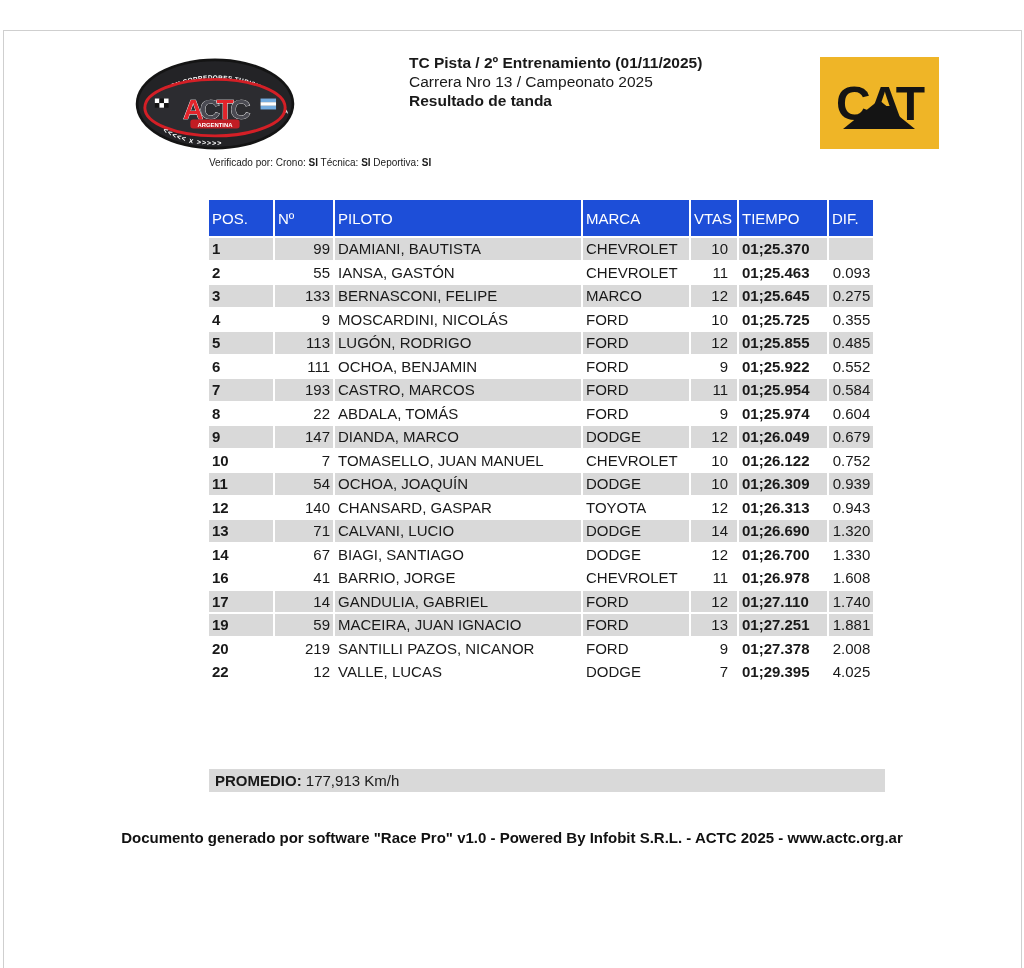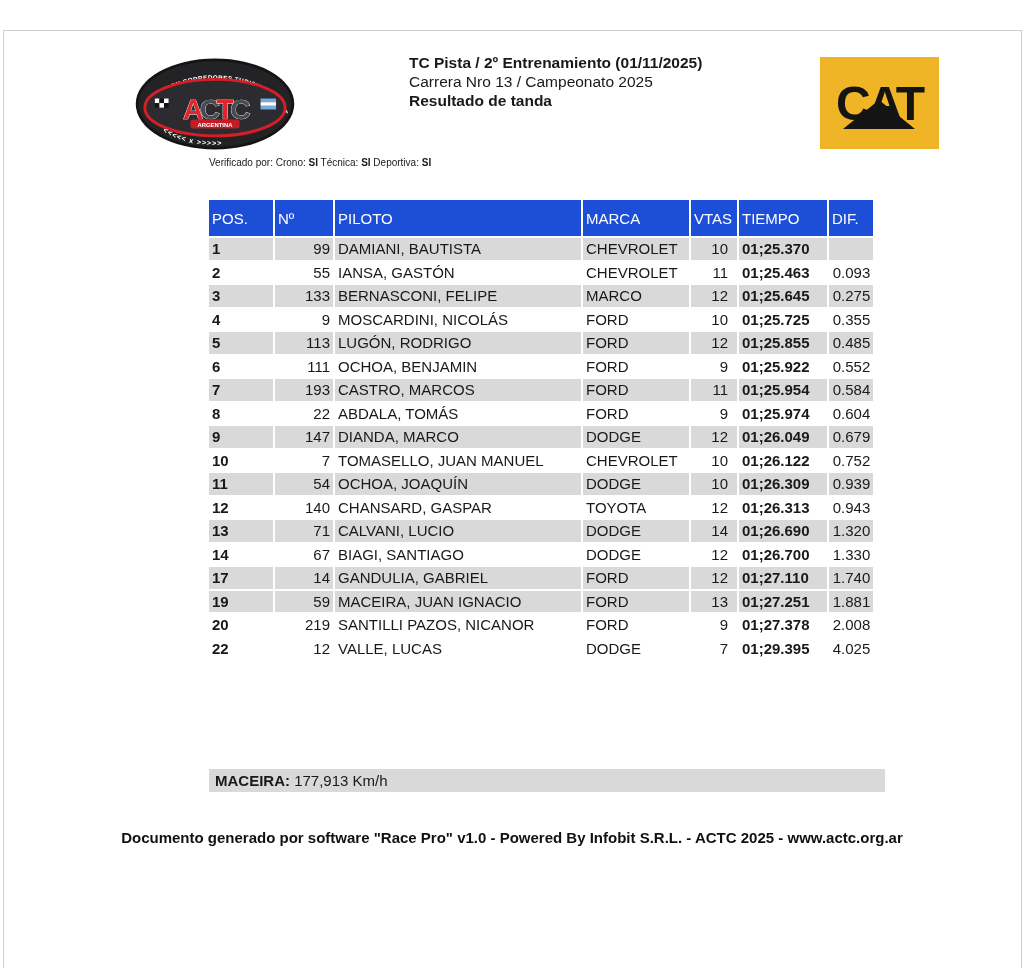--- a/index.html
+++ b/index.html
@@ -251,20 +251,29 @@
         </tr>
         <tr class="row-white">
           <td class="col-pos cell-pos">14</td>
           <td class="col-num cell-num">67</td>
           <td class="col-piloto cell-piloto">BIAGI, SANTIAGO</td>
           <td class="col-marca cell-marca">DODGE</td>
           <td class="col-vtas cell-vtas">12</td>
           <td class="col-tiempo cell-tiempo">01;26.700</td>
           <td class="col-dif cell-dif">1.330</td>
         </tr>
+        <tr class="row-white">
+          <td class="col-pos cell-pos">16</td>
+          <td class="col-num cell-num">41</td>
+          <td class="col-piloto cell-piloto">BARRIO, JORGE</td>
+          <td class="col-marca cell-marca">CHEVROLET</td>
+          <td class="col-vtas cell-vtas">11</td>
+          <td class="col-tiempo cell-tiempo">01;26.978</td>
+          <td class="col-dif cell-dif">1.608</td>
+        </tr>
         <tr class="row-gray">
           <td class="col-pos cell-pos">17</td>
           <td class="col-num cell-num">14</td>
           <td class="col-piloto cell-piloto">GANDULIA, GABRIEL</td>
           <td class="col-marca cell-marca">FORD</td>
           <td class="col-vtas cell-vtas">12</td>
           <td class="col-tiempo cell-tiempo">01;27.110</td>
           <td class="col-dif cell-dif">1.740</td>
         </tr>
         <tr class="row-gray">
@@ -290,17 +299,17 @@
           <td class="col-num cell-num">12</td>
           <td class="col-piloto cell-piloto">VALLE, LUCAS</td>
           <td class="col-marca cell-marca">DODGE</td>
           <td class="col-vtas cell-vtas">7</td>
           <td class="col-tiempo cell-tiempo">01;29.395</td>
           <td class="col-dif cell-dif">4.025</td>
         </tr>
       </tbody>
   </table>
 
-  <div class="promedio"><span class="p-label">MACEIRA:</span><span> 177,913 Km/h</span></div>
+  <div class="promedio"><span class="p-label">PROMEDIO:</span><span> 177,913 Km/h</span></div>
 
   <div class="doc-footer">Documento generado por software "Race Pro" v1.0 - Powered By Infobit S.R.L. - ACTC 2025 - www.actc.org.ar</div>
 
 </div>
 
 </body></html>

